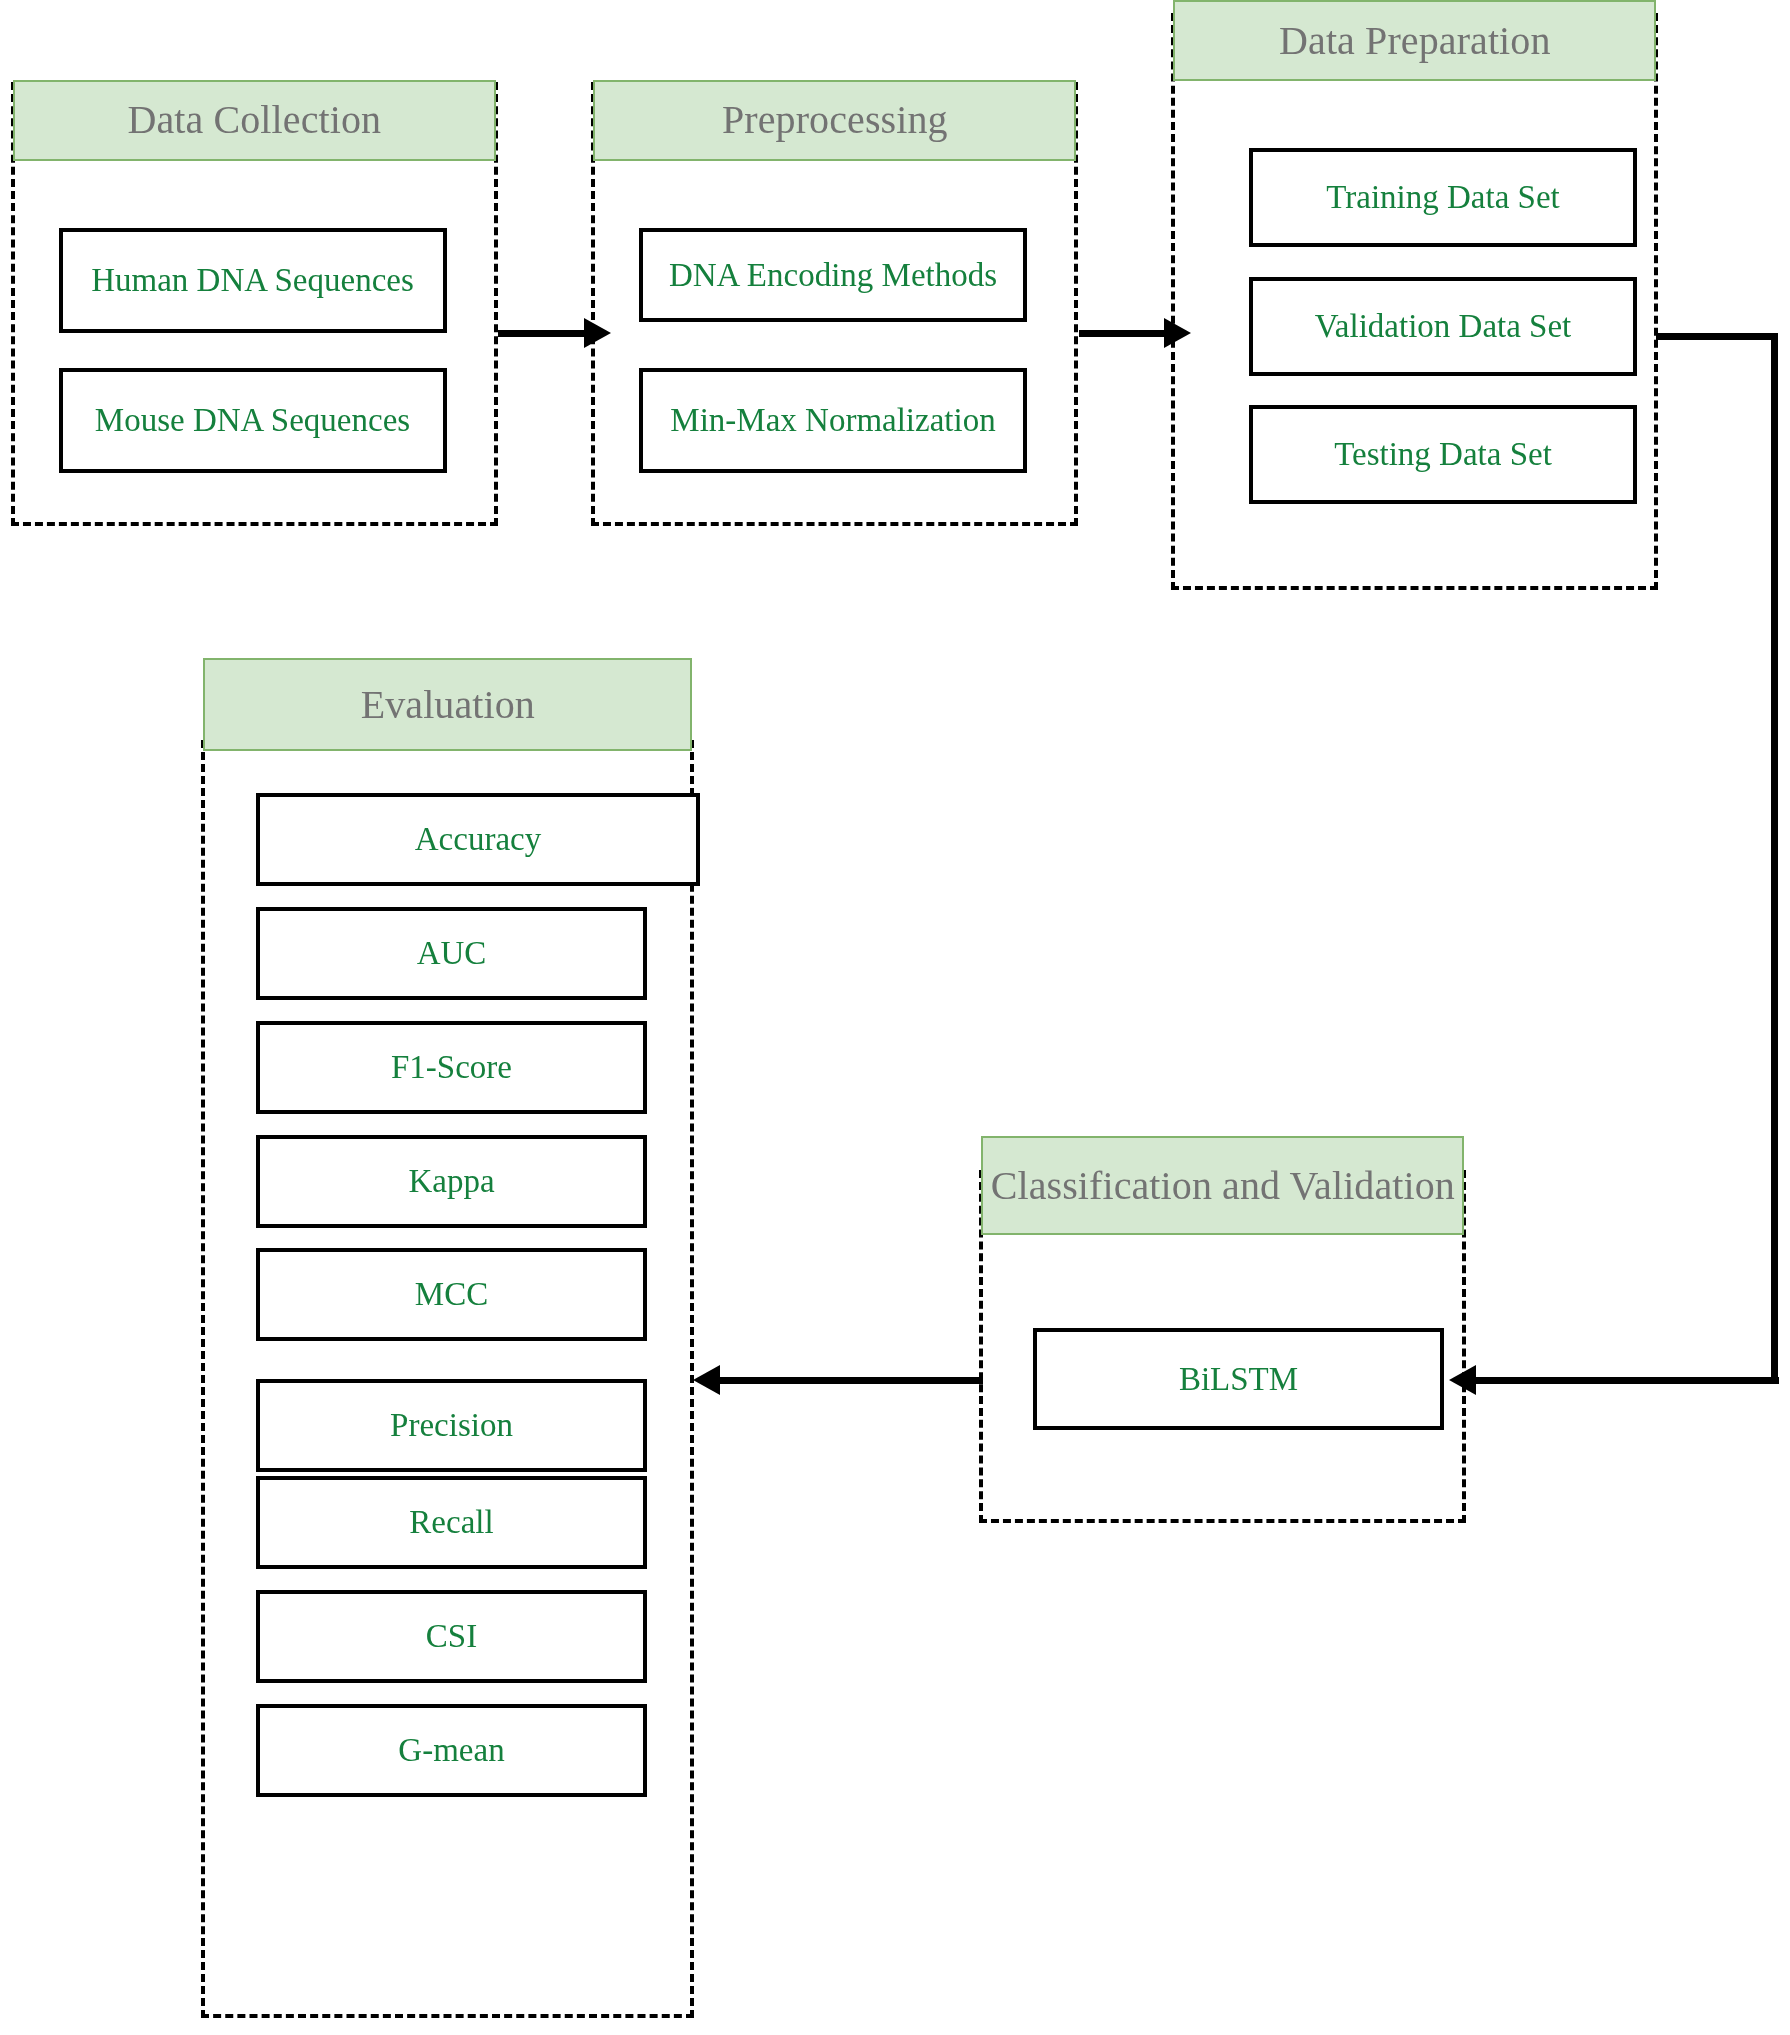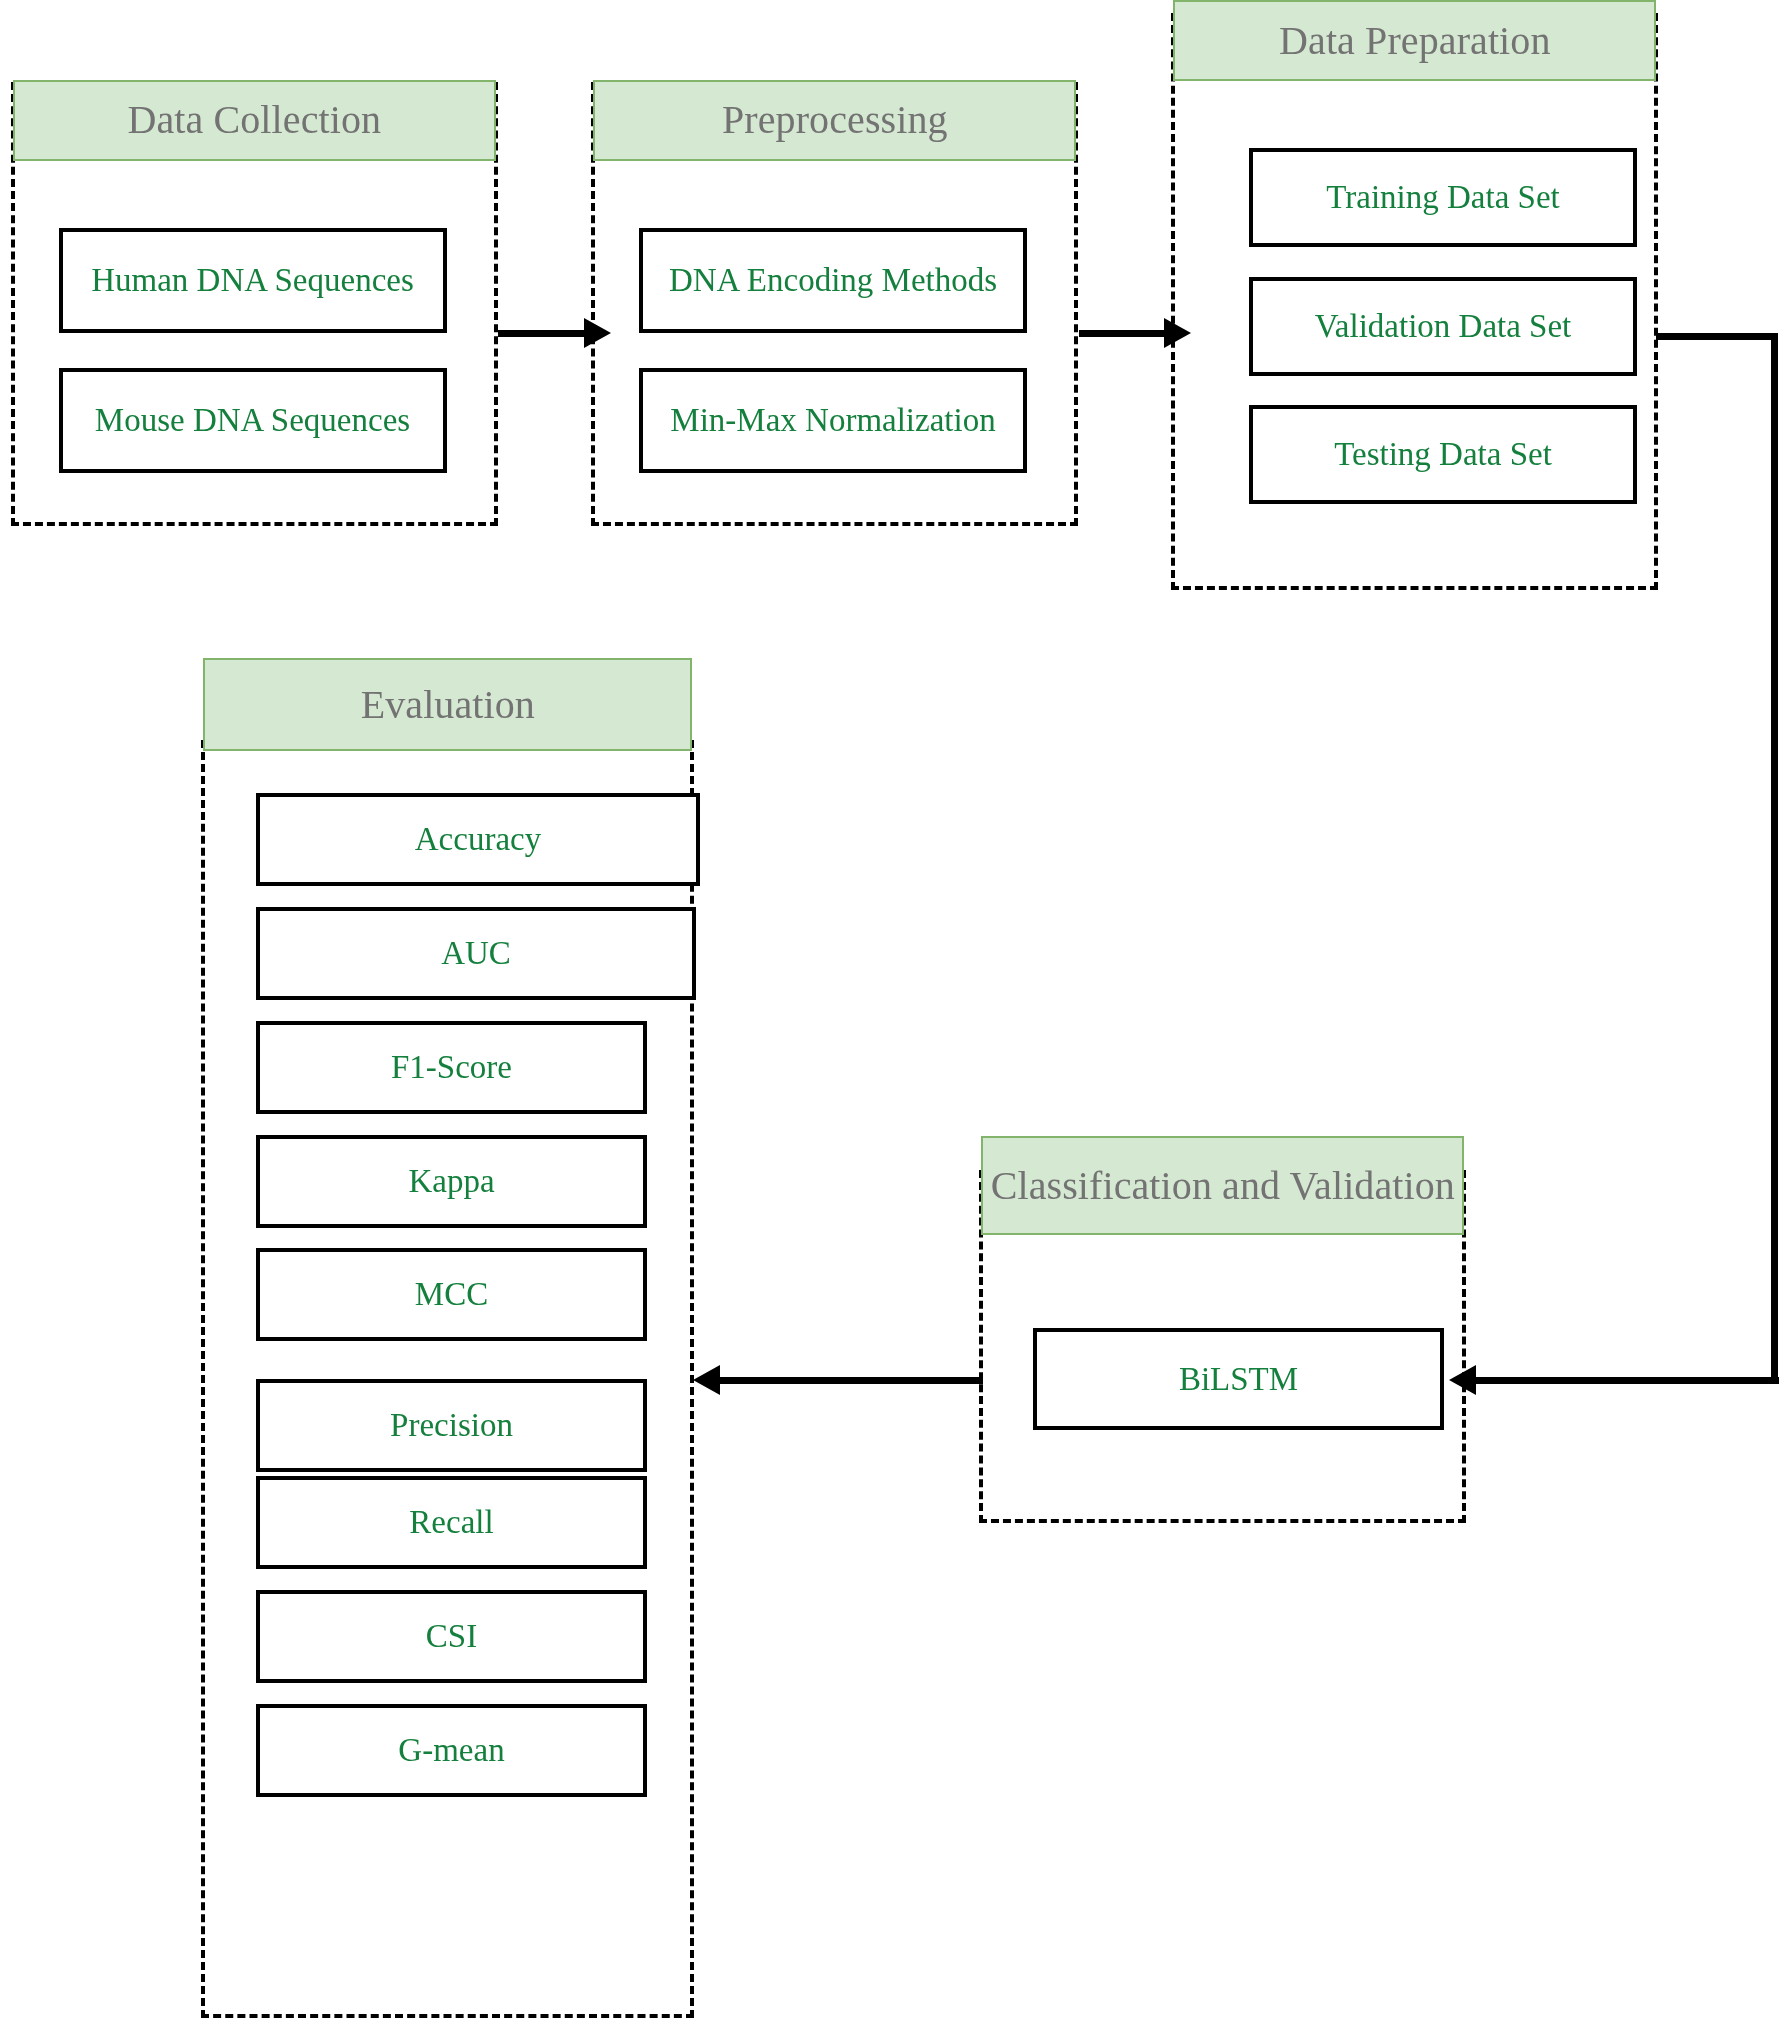--- a/index.html
+++ b/index.html
@@ -113,21 +113,21 @@
 
   <div class="seg" style="left:498px; top:330px; width:88px; height:7px;"></div>
   <div class="arrowhead arrow-right" style="left:584px; top:318px;"></div>
 
   <div class="stage" style="left:591px; top:82px; width:487px; height:444px;">
     <div class="stage-body" style="top:0px; width:487px; height:444px;"></div>
     <div class="stage-header" style="left:2.3px; top:-2.3px; width:483px; height:81px;">
       <span class="label">Preprocessing</span>
     </div>
 
-    <div class="node" style="left:48px; top:146px; width:388px; height:105px;">
+    <div class="node" style="left:48px; top:146px; width:388px; height:94px;">
       <span class="label">DNA Encoding Methods</span>
     </div>
 
     <div class="node" style="left:48px; top:286px; width:388px; height:105px;">
       <span class="label">Min-Max Normalization</span>
     </div>
   </div>
 
   <div class="seg" style="left:1079px; top:330px; width:88px; height:7px;"></div>
   <div class="arrowhead arrow-right" style="left:1164px; top:318px;"></div>
@@ -173,21 +173,21 @@
   <div class="stage" style="left:201px; top:740px; width:493px; height:1278px;">
     <div class="stage-body" style="top:0px; width:493px; height:1278px;"></div>
     <div class="stage-header" style="left:2.3px; top:-82px; width:489px; height:93px;">
       <span class="label">Evaluation</span>
     </div>
 
     <div class="node" style="left:55px; top:53px; width:444px; height:93px;">
       <span class="label">Accuracy</span>
     </div>
 
-    <div class="node" style="left:55px; top:167px; width:440px; height:93px;">
+    <div class="node" style="left:55px; top:167px; width:391px; height:93px;">
       <span class="label">AUC</span>
     </div>
 
     <div class="node" style="left:55px; top:281px; width:391px; height:93px;">
       <span class="label">F1-Score</span>
     </div>
 
     <div class="node" style="left:55px; top:395px; width:391px; height:93px;">
       <span class="label">Kappa</span>
     </div>

